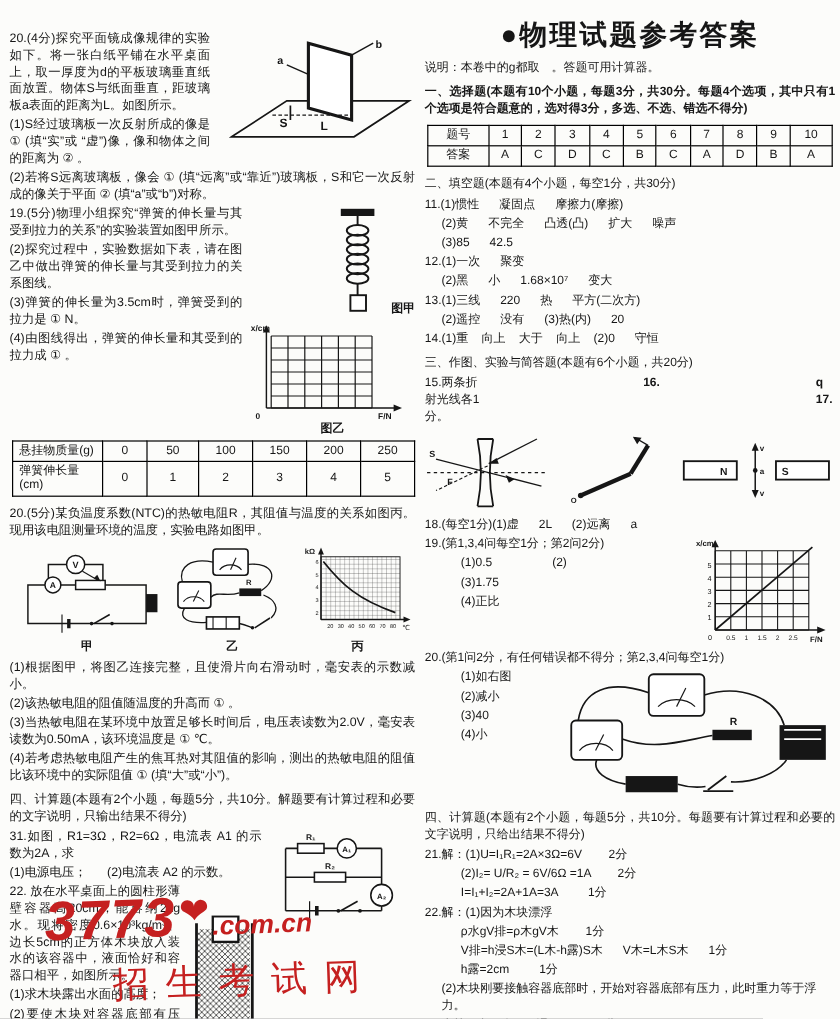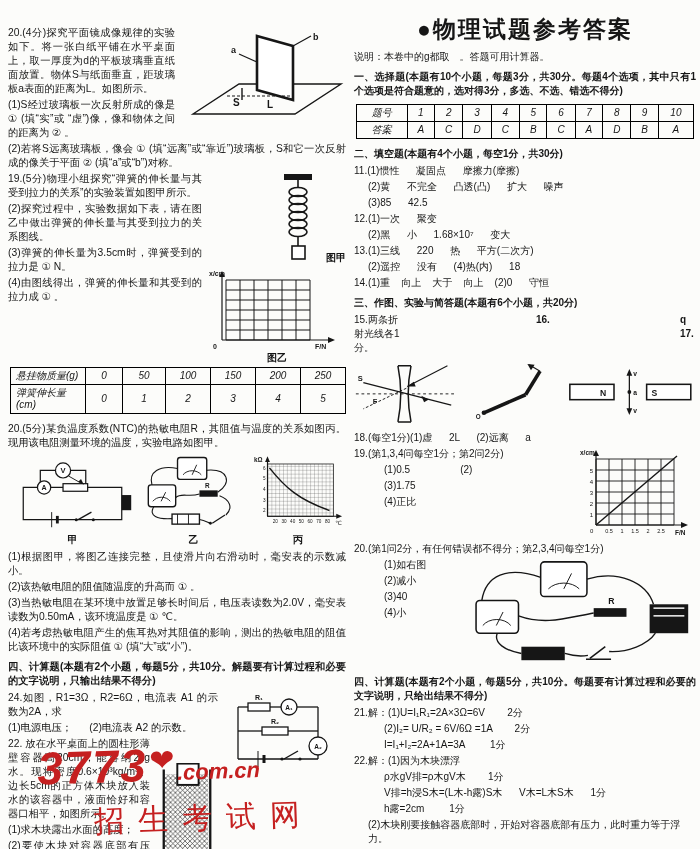--- a/index.html
+++ b/index.html
@@ -4,28 +4,28 @@
 <style>
   html,body{margin:0;padding:0;background:#9a9a9a;}
   .page{position:relative;width:700px;height:849px;background:#fcfcfa;overflow:hidden;
         font-family:"Liberation Sans","DejaVu Sans",sans-serif;color:#161616;}
   .col{position:absolute;top:0;}
   .col-left{left:8px;top:26px;width:338px;font-size:10.3px;line-height:14px;}
   .col-right{left:354px;top:14px;width:342px;font-size:10px;line-height:14px;}
   .p{margin:0 0 2px 0;}
   .j{text-align:justify;}
   .pre{white-space:pre-wrap;}
-  .sec{font-weight:bold;margin:6px 0 3px 0;}
+  .sec{font-weight:normal;margin:6px 0 3px 0;}
   .ind{padding-left:14px;}
   .ind2{padding-left:30px;}
   .figR{float:right;margin:0 0 3px 6px;}
   .cap{text-align:center;font-weight:bold;font-size:10px;line-height:12px;}
   svg{display:block;}
   svg text{font-family:inherit;fill:#161616;}
-  table.dt{border-collapse:collapse;margin:6px 0 8px 2px;clear:both;font-style:italic;}
+  table.dt{border-collapse:collapse;margin:6px 0 8px 2px;clear:both;}
   table.dt td{border:1px solid #000;text-align:center;font-size:10px;padding:2px 4px;line-height:12px;}
   table.dt td.hd{text-align:left;padding:2px 5px;}
   .figrow{display:flex;align-items:flex-end;gap:6px;clear:both;margin:4px 0 4px 2px;}
   .figcell{display:flex;flex-direction:column;align-items:center;}
   .title{font-size:23px;font-weight:bold;letter-spacing:2px;text-align:center;margin:8px 0 14px 0;}
   .row15{display:flex;margin-top:0;gap:42px;}
   .row15 span{display:block;}
   .sp16{margin-left:92px;font-weight:bold;}
   .sp17{margin-left:88px;font-weight:bold;}
   .ansfigs{display:flex;align-items:center;gap:14px;margin:4px 0 6px 0;}
@@ -227,21 +227,21 @@
           <text x="94" y="58" font-size="6.5" font-weight="bold" text-anchor="middle">A₂</text>
           <line x1="94" y1="64" x2="94" y2="68" stroke="#161616" stroke-width="1.3"></line>
           <line x1="14" y1="68" x2="94" y2="68" stroke="#161616" stroke-width="1.3"></line>
           <line x1="34" y1="60" x2="34" y2="76" stroke="#161616" stroke-width="1"></line>
           <line x1="40" y1="64" x2="40" y2="72" stroke="#161616" stroke-width="3"></line>
           <circle cx="58" cy="68" r="1.6" fill="#161616"></circle>
           <line x1="60" y1="68" x2="74" y2="60" stroke="#161616" stroke-width="1.4"></line>
           <circle cx="76" cy="68" r="1.6" fill="#161616"></circle>
         </svg>
       </div>
-      <p class="p j">24.如图，R1=3Ω，R2=6Ω，电流表 A1 的示数为2A，求</p>
+      <p class="p j">31.如图，R1=3Ω，R2=6Ω，电流表 A1 的示数为2A，求</p>
       <p class="p pre">(1)电源电压；      (2)电流表 A2 的示数。</p>
     </div>
 
     <div>
       <div class="figR" style="margin-top:26px">
         <svg width="62" height="100" viewBox="0 0 64 102">
           <defs>
             <pattern id="hx" width="5" height="5" patternUnits="userSpaceOnUse">
               <path d="M0,5 L5,0 M0,0 L5,5" stroke="#333" stroke-width="0.7"></path>
             </pattern>
@@ -294,21 +294,21 @@
     </tbody>
       </table>
 
     <p class="sec">二、填空题(本题有4个小题，每空1分，共30分)</p>
     <p class="p pre">11.(1)惯性      凝固点      摩擦力(摩擦)</p>
     <p class="p pre ind">(2)黄      不完全      凸透(凸)      扩大      噪声</p>
     <p class="p pre ind">(3)85      42.5</p>
     <p class="p pre">12.(1)一次      聚变</p>
     <p class="p pre ind">(2)黑      小      1.68×10⁷      变大</p>
     <p class="p pre">13.(1)三线      220      热      平方(二次方)</p>
-    <p class="p pre ind">(2)遥控      没有      (4)热(内)      18</p>
+    <p class="p pre ind">(2)遥控      没有      (3)热(内)      20</p>
     <p class="p pre">14.(1)重    向上    大于    向上    (2)0      守恒</p>
 
     <p class="sec">三、作图、实验与简答题(本题有6个小题，共20分)</p>
     <div class="row15">
       <span>15.两条折射光线各1分。</span>
       <span class="sp16">16.</span>
       <span class="sp17">q　17.</span>
     </div>
 
     <div class="ansfigs">

